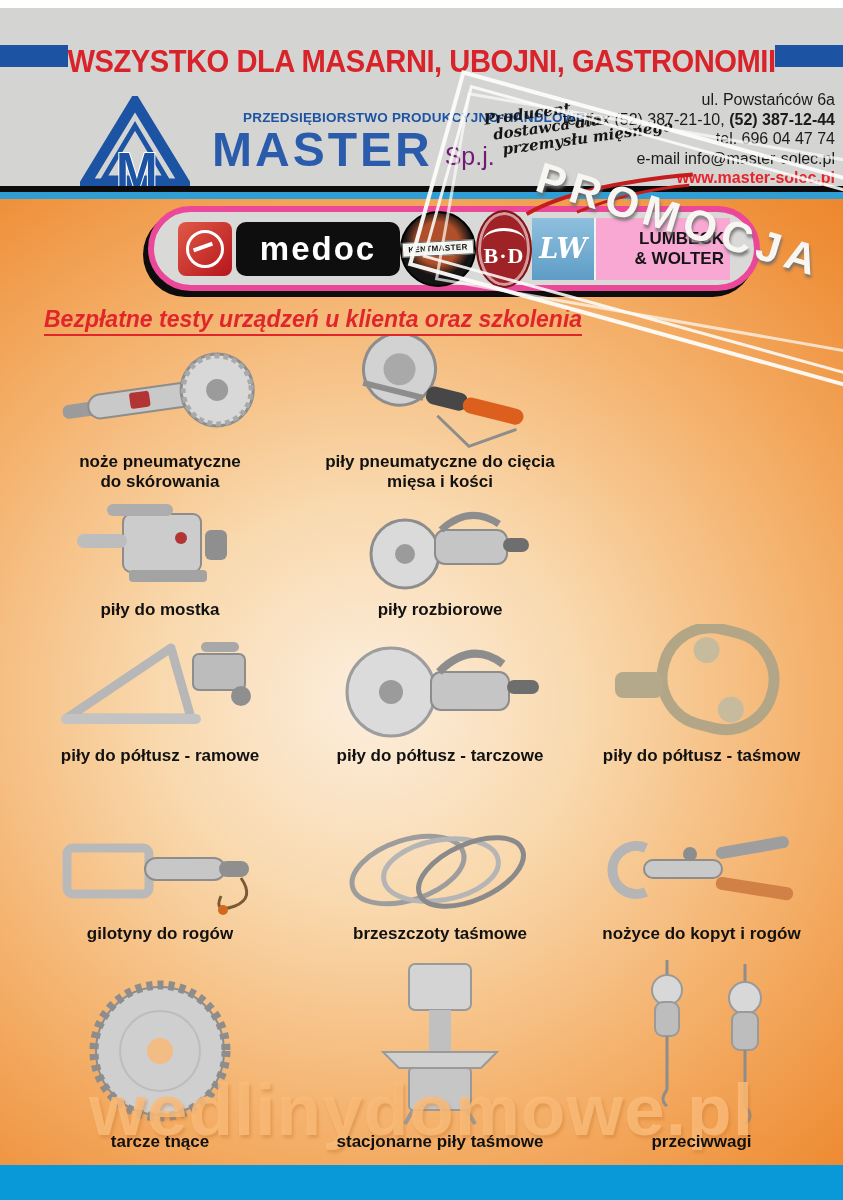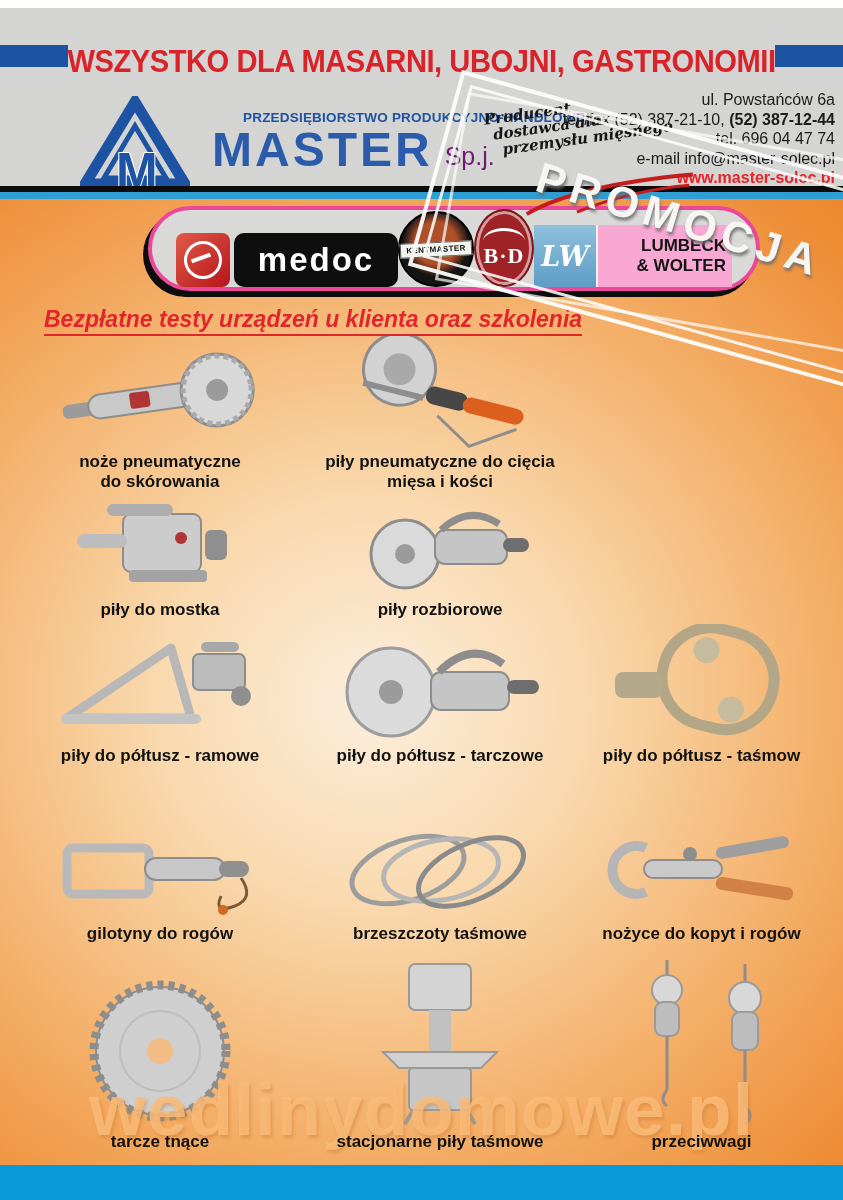--- a/index.html
+++ b/index.html
@@ -36,23 +36,23 @@
   .header-blue-bar{position:absolute;top:192px;left:0;width:843px;height:7px;background:#2f9ed4;border-bottom:1px solid #1c3d4d;}
   
   .orange-area{
     position:absolute;top:199px;left:0;width:843px;height:966px;z-index:0;
     background:radial-gradient(90% 75% at 44% 52%, #fceedd 0%, #f9d9ae 28%, #f4b06a 60%, #ee8c34 88%, #ea8129 100%);
   }
   .bottom-bar{position:absolute;top:1165px;left:0;width:843px;height:35px;background:#0999d9;z-index:7;}
   
   .brands-pill{
     position:absolute;top:206px;left:148px;width:612px;height:85px;z-index:2;
-    background:#d9d9d7;border:4px solid #ec4899;border-radius:46px;
+    background:#d9d9d7;border:6px solid #ec4899;border-radius:46px;
     box-shadow:-5px 6px 0 #0d0d0d;
-    display:flex;align-items:flex-end;justify-content:space-between;padding:0 24px;box-sizing:border-box;
+    display:flex;align-items:center;justify-content:space-between;padding:0 24px;box-sizing:border-box;
   }
   .medoc{display:flex;align-items:center;}
   .medoc-icon{
     width:54px;height:54px;border-radius:8px;background:linear-gradient(135deg,#e05a46,#b6151c);
     display:flex;align-items:center;justify-content:center;margin-right:4px;
   }
   .medoc-ring{width:32px;height:32px;border:3px solid #fff;border-radius:50%;position:relative;}
   .medoc-ring::after{content:"";position:absolute;left:4px;top:12px;width:20px;height:4px;background:#fff;transform:rotate(-20deg);}
   .medoc-word{
     height:54px;min-width:140px;background:#0e0e0e;border-radius:10px;

